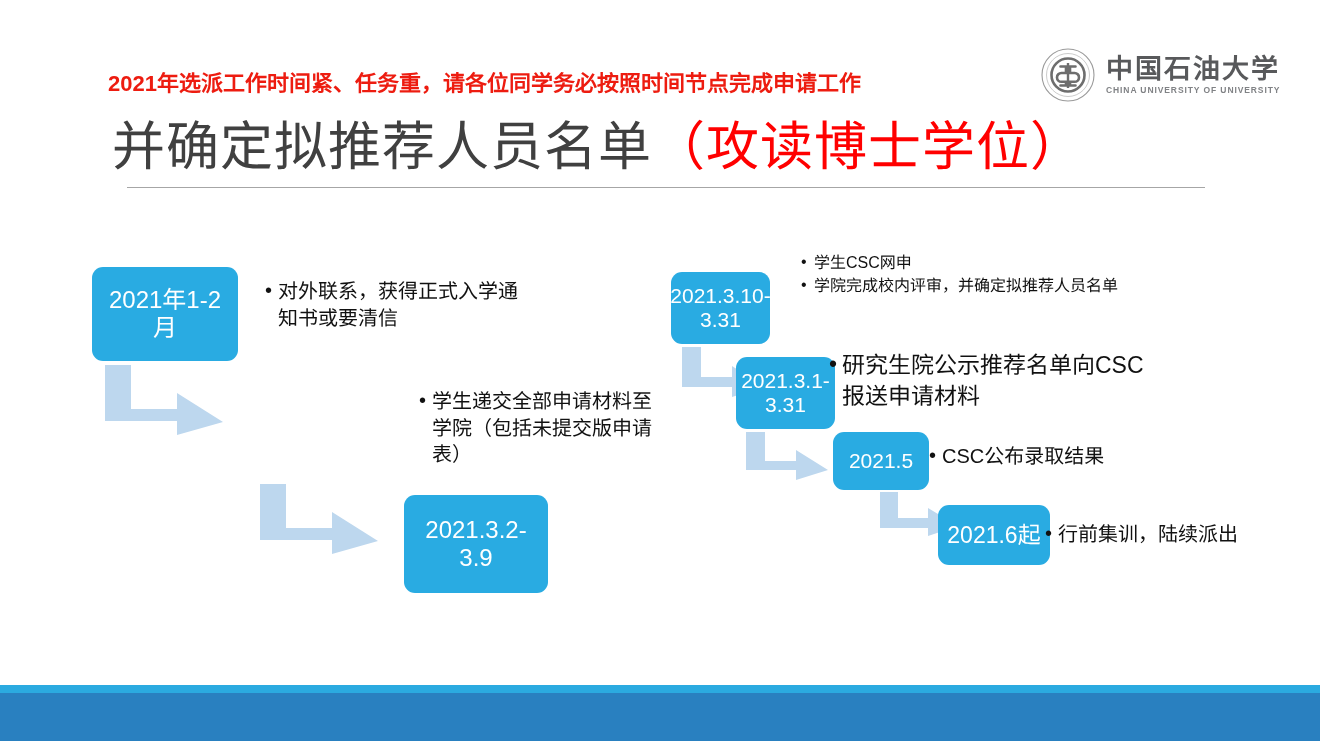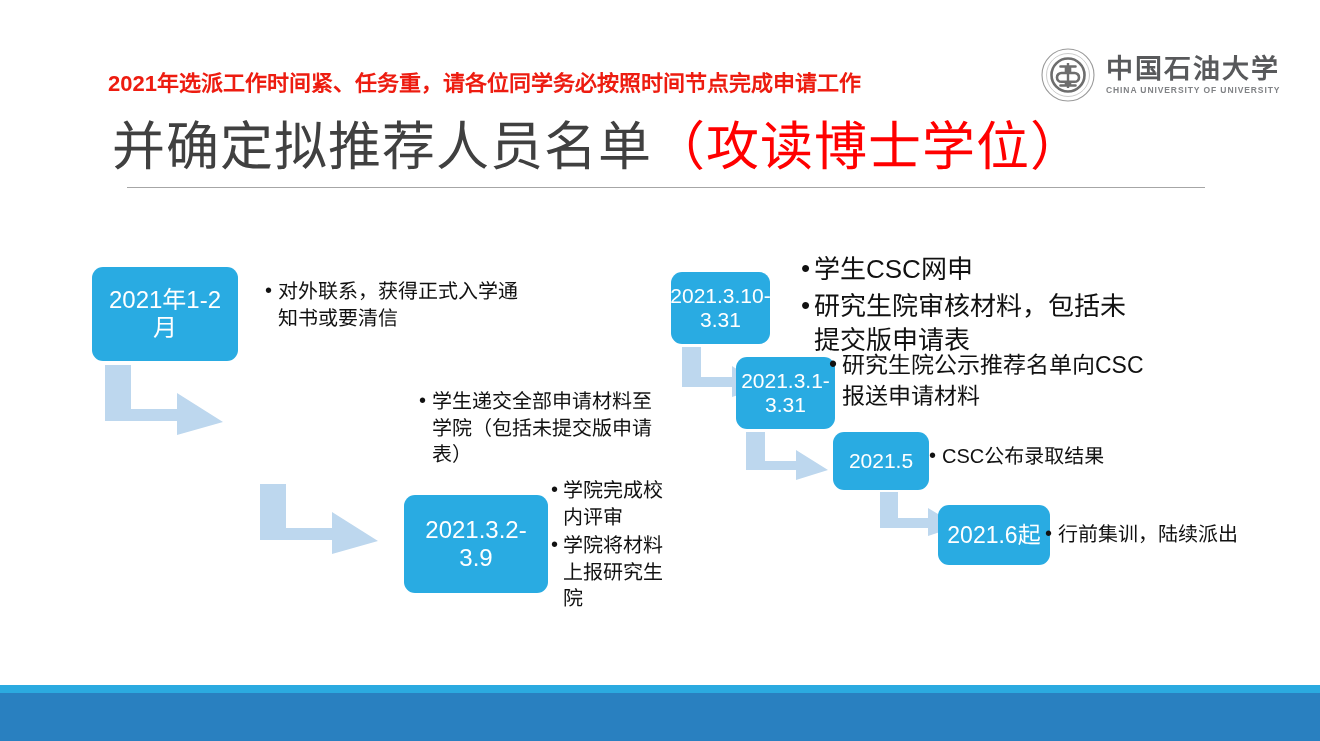--- a/index.html
+++ b/index.html
@@ -133,33 +133,27 @@
   </div>
 
   <div class="arrow" style="left:260px;top:484px;width:118px;height:70px;">
     <svg viewBox="0 0 118 70" xmlns="http://www.w3.org/2000/svg">
       <path d="M0 0 H26 V44 H72 V28 L118 57 L72 70 V56 H0 Z" fill="#BDD7EE"></path>
     </svg>
   </div>
 
   <div class="chip" style="left:404px;top:495px;width:144px;height:98px;font-size:24px;">2021.3.2-3.9</div>
 
-  <div class="note tight" style="left:550px;top:477px;width:118px;font-size:20px;">
-    <ul>
-      <li>学院完成校内评审</li>
-      <li>学院将材料上报研究生院</li>
-    </ul>
-  </div>
 
   <div class="chip" style="left:671px;top:272px;width:99px;height:72px;font-size:21px;">2021.3.10-3.31</div>
 
-  <div class="note" style="left:800px;top:252px;width:330px;font-size:26px;">
+  <div class="note" style="left:800px;top:252px;width:330px;font-size:16px;">
     <ul>
       <li>学生CSC网申</li>
-      <li>研究生院审核材料，包括未提交版申请表</li>
+      <li>学院完成校内评审，并确定拟推荐人员名单</li>
     </ul>
   </div>
 
   <div class="arrow" style="left:682px;top:347px;width:82px;height:50px;">
     <svg viewBox="0 0 82 50" xmlns="http://www.w3.org/2000/svg">
       <path d="M0 0 H19 V30 H50 V19 L82 40 L50 50 V40 H0 Z" fill="#BDD7EE"></path>
     </svg>
   </div>
 
   <div class="chip" style="left:736px;top:357px;width:99px;height:72px;font-size:21px;">2021.3.1-3.31</div>

